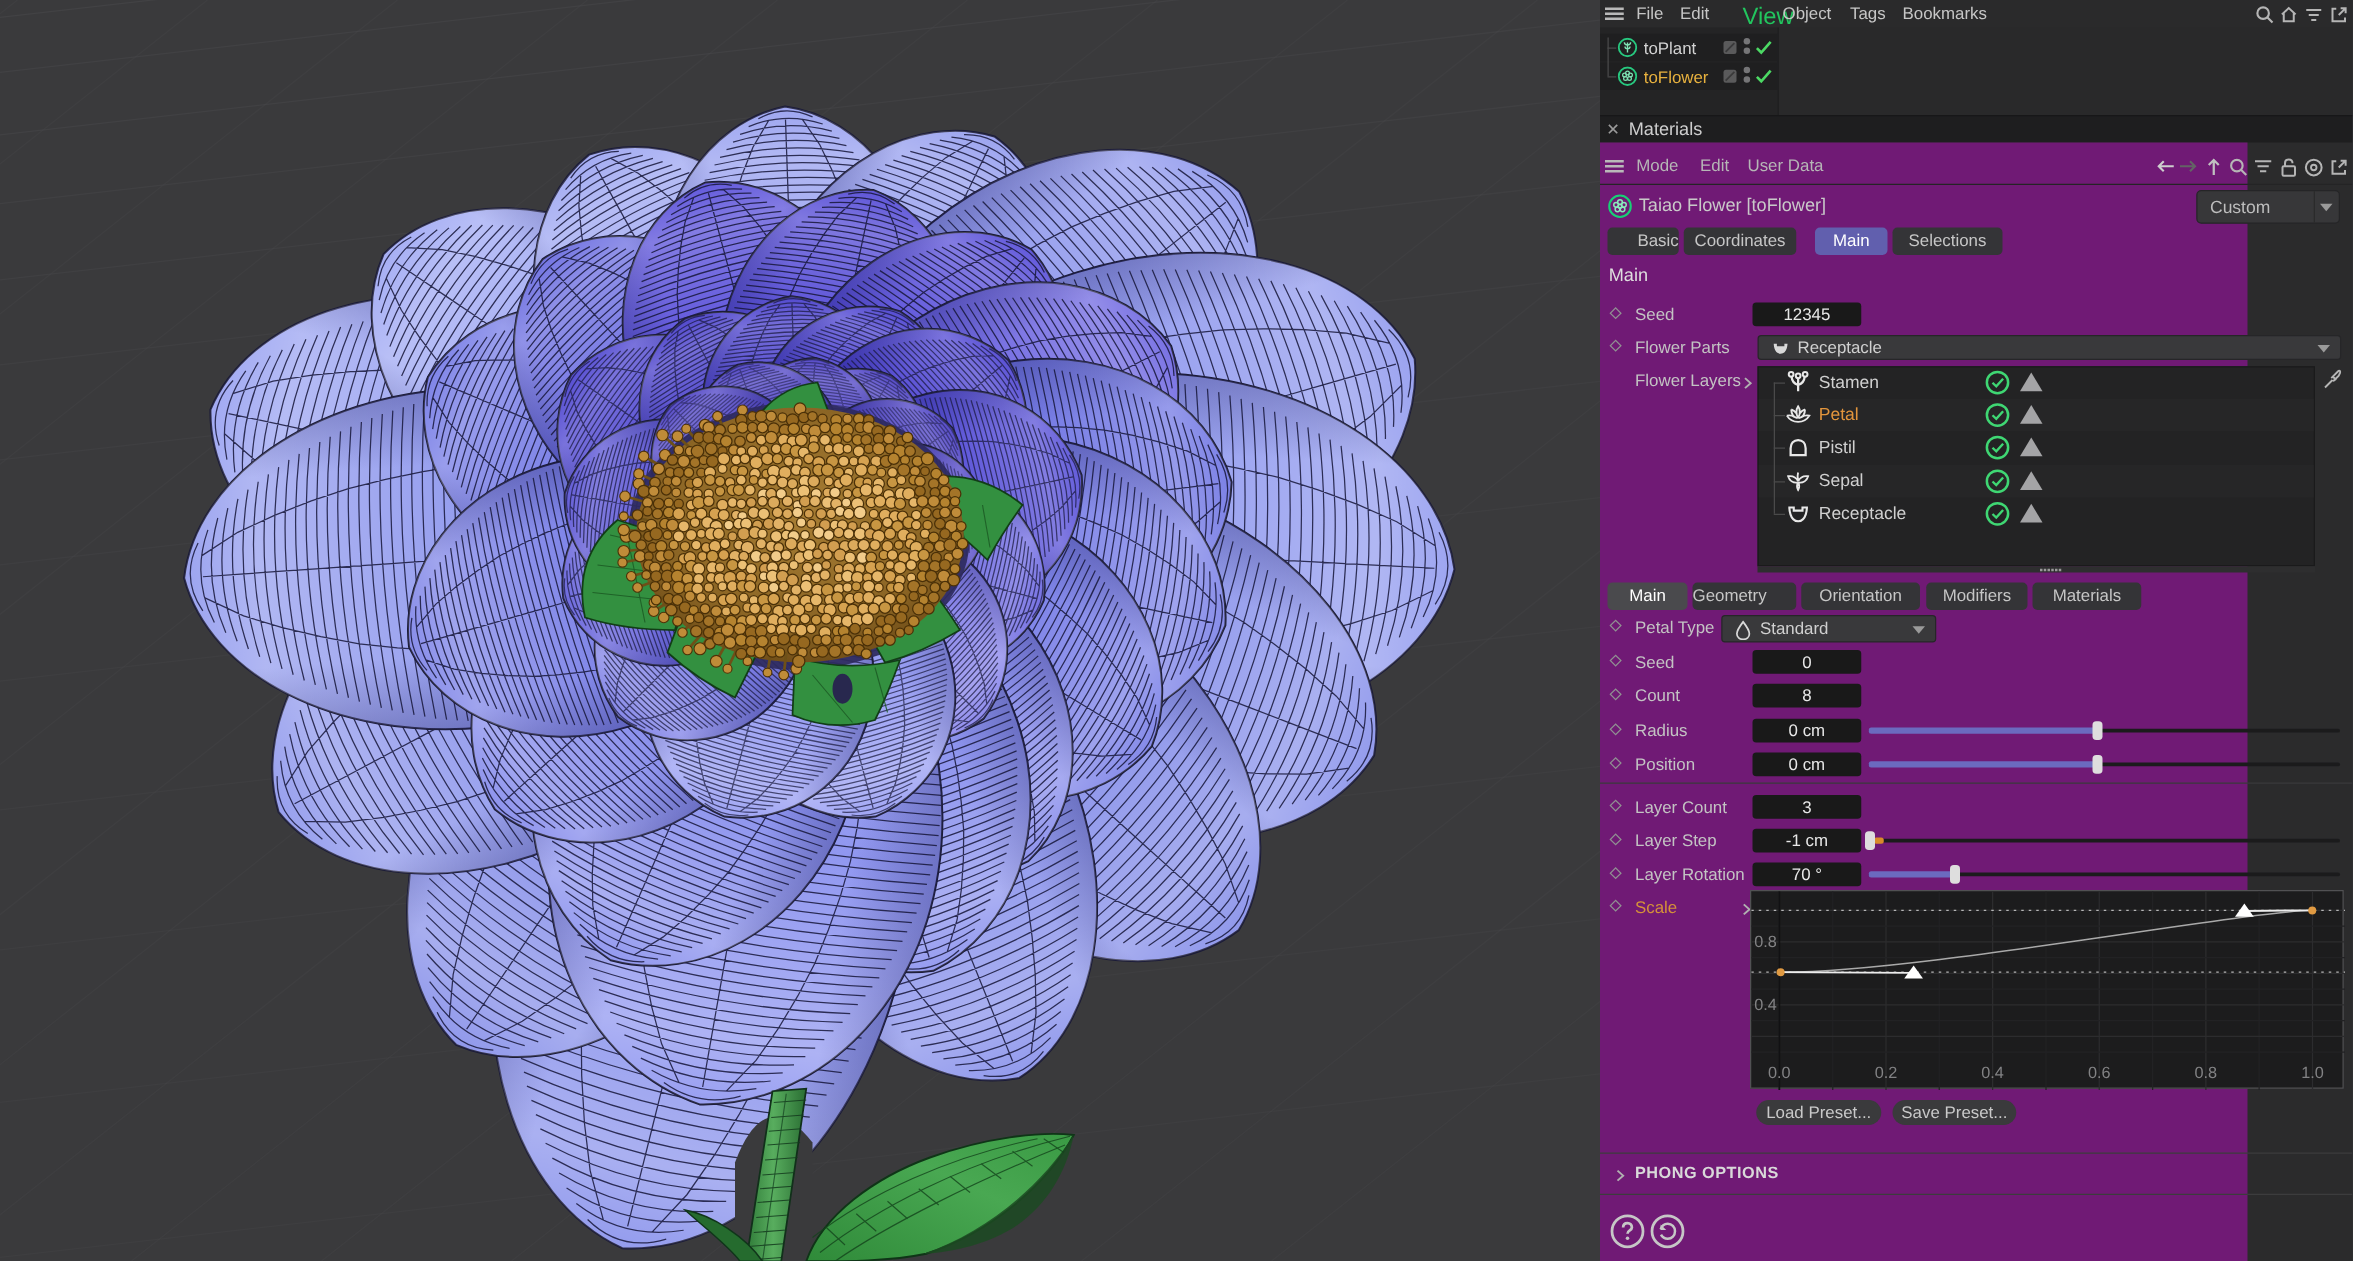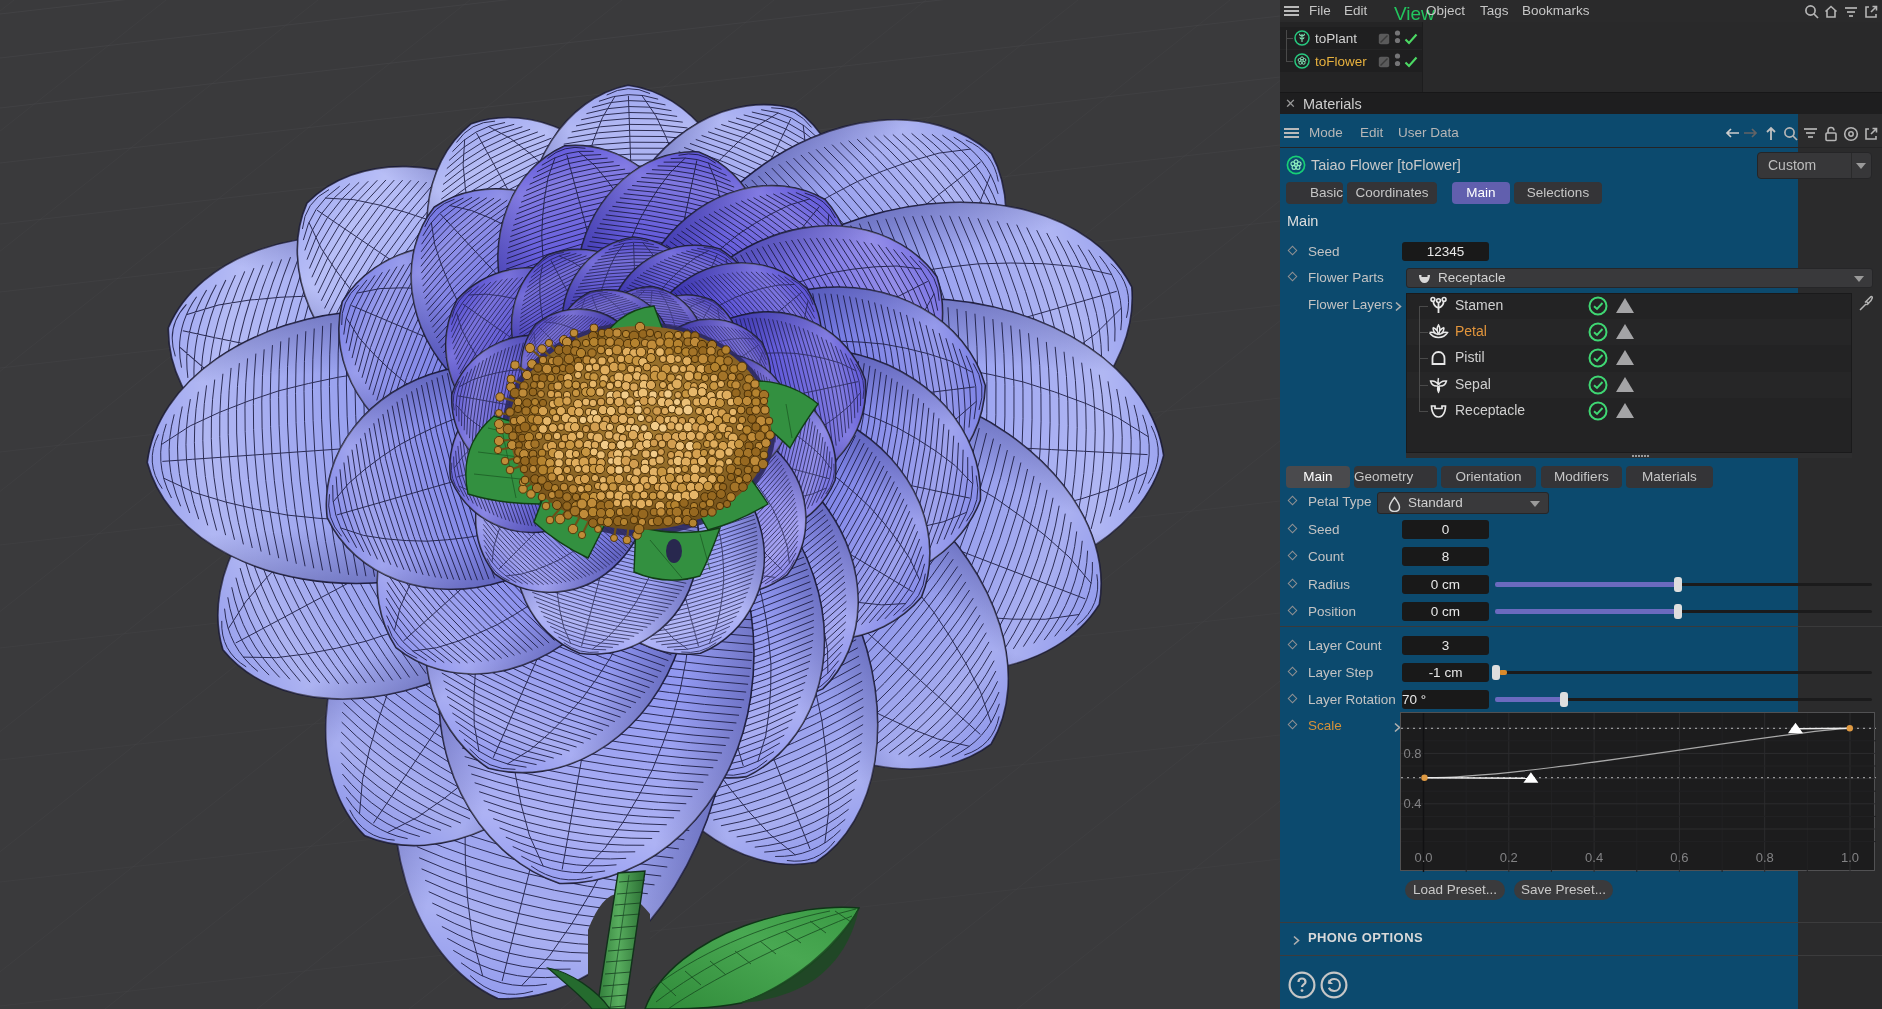--- a/index.html
+++ b/index.html
@@ -1152,21 +1152,21 @@
           <circle cx="3.5" cy="11.5" r="2.6" fill="#757577"></circle>
         </svg></div>
       <div style="position:absolute;left:124px;top:32px"><svg width="14" height="12" viewBox="0 0 14 12" style="">
           <path d="M1.5,6.5 L5,10 L12.5,1.5" fill="none" stroke="#4cd964" stroke-width="2.1"></path>
         </svg></div>
     </div>
     <div style="position:absolute;left:1280px;top:92px;width:602px;height:22px;background:#1e1e1f;border-top:1px solid #171718">
       <span style="position:absolute;left:5px;top:3px;font-size:13px;color:#9a9a9a">✕</span>
       <span style="position:absolute;left:23px;top:3px;font-size:14.5px;color:#cecece">Materials</span>
     </div>
-    <div style="position:absolute;left:1280px;top:114px;width:518px;height:895px;background:#0c4a6e;font-size:13.5px;color:#c3c3c3">
+    <div style="position:absolute;left:1280px;top:114px;width:518px;height:895px;background:#701a75;font-size:13.5px;color:#c3c3c3">
       <div style="position:absolute;left:4px;top:13px;width:15px;height:12px">
         <div style="height:2px;background:#b9b9b9;margin-top:1px"></div>
         <div style="height:2px;background:#b9b9b9;margin-top:2px"></div>
         <div style="height:2px;background:#b9b9b9;margin-top:2px"></div>
       </div>
       <span style="position:absolute;left:29px;top:11px;color:#b6b6b6">Mode</span>
       <span style="position:absolute;left:80px;top:11px;color:#b6b6b6">Edit</span>
       <span style="position:absolute;left:118px;top:11px;color:#b6b6b6">User Data</span>
       <div style="position:absolute;left:444px;top:12px"><svg width="16" height="14" viewBox="0 0 16 14" style="">
           <path d="M15,7 L3,7 M7,3 L3,7 L7,11" fill="none" stroke="#cdcdcd" stroke-width="1.7"></path>
@@ -1358,21 +1358,21 @@
       <span style="position:absolute;left:28px;top:524px">Layer Count</span>
       <div style="position:absolute;left:122px;top:522px;width:87px;height:19px;background:#191919;border-radius:3px;text-align:center;line-height:19px;font-size:13.5px;color:#e8e8e8">3</div>
       <div style="position:absolute;left:9px;top:554px;width:7px;height:7px;border:1.2px solid #909092;transform:rotate(45deg)"></div>
       <span style="position:absolute;left:28px;top:551px">Layer Step</span>
       <div style="position:absolute;left:122px;top:549px;width:87px;height:19px;background:#191919;border-radius:3px;text-align:center;line-height:19px;font-size:13.5px;color:#e8e8e8">-1 cm</div>
       <div style="position:absolute;left:215px;top:557px;width:377px;height:3px;background:#1b1b1c;border-radius:2px"></div>
       <div style="position:absolute;left:219px;top:556px;width:8px;height:5px;background:#d98a2b;border-radius:2px"></div>
       <div style="position:absolute;left:212px;top:551px;width:8px;height:15px;background:#dedede;border-radius:3px"></div>
       <div style="position:absolute;left:9px;top:581px;width:7px;height:7px;border:1.2px solid #909092;transform:rotate(45deg)"></div>
       <span style="position:absolute;left:28px;top:578px">Layer Rotation</span>
-      <div style="position:absolute;left:122px;top:576px;width:87px;height:19px;background:#191919;border-radius:3px;text-align:left;line-height:19px;font-size:13.5px;color:#e8e8e8">70 °</div>
+      <div style="position:absolute;left:122px;top:576px;width:87px;height:19px;background:#191919;border-radius:3px;text-align:center;line-height:19px;font-size:13.5px;color:#e8e8e8">70 °</div>
       <div style="position:absolute;left:215px;top:584px;width:377px;height:3px;background:#1b1b1c;border-radius:2px"></div>
       <div style="position:absolute;left:215px;top:583px;width:70px;height:5px;background:#6b6abf;border-radius:2px"></div>
       <div style="position:absolute;left:280px;top:578px;width:8px;height:15px;background:#dedede;border-radius:3px"></div>
       <div style="position:absolute;left:9px;top:607px;width:7px;height:7px;border:1.2px solid #909092;transform:rotate(45deg)"></div>
       <span style="position:absolute;left:28px;top:604px;color:#d59139">Scale</span>
       <div style="position:absolute;left:113px;top:607px"><svg width="8" height="11" viewBox="0 0 8 11">
           <path d="M2,1.5 L6.5,5.5 L2,9.5" fill="none" stroke="#b0b0b0" stroke-width="1.6"></path>
         </svg></div>
       <div style="position:absolute;left:120px;top:598px;width:475px;height:159px;background:#1c1c1d;border:1px solid #515153"></div>
       <svg width="475" height="159" viewBox="0 0 475 159" style="position:absolute;left:121px;top:599px">

